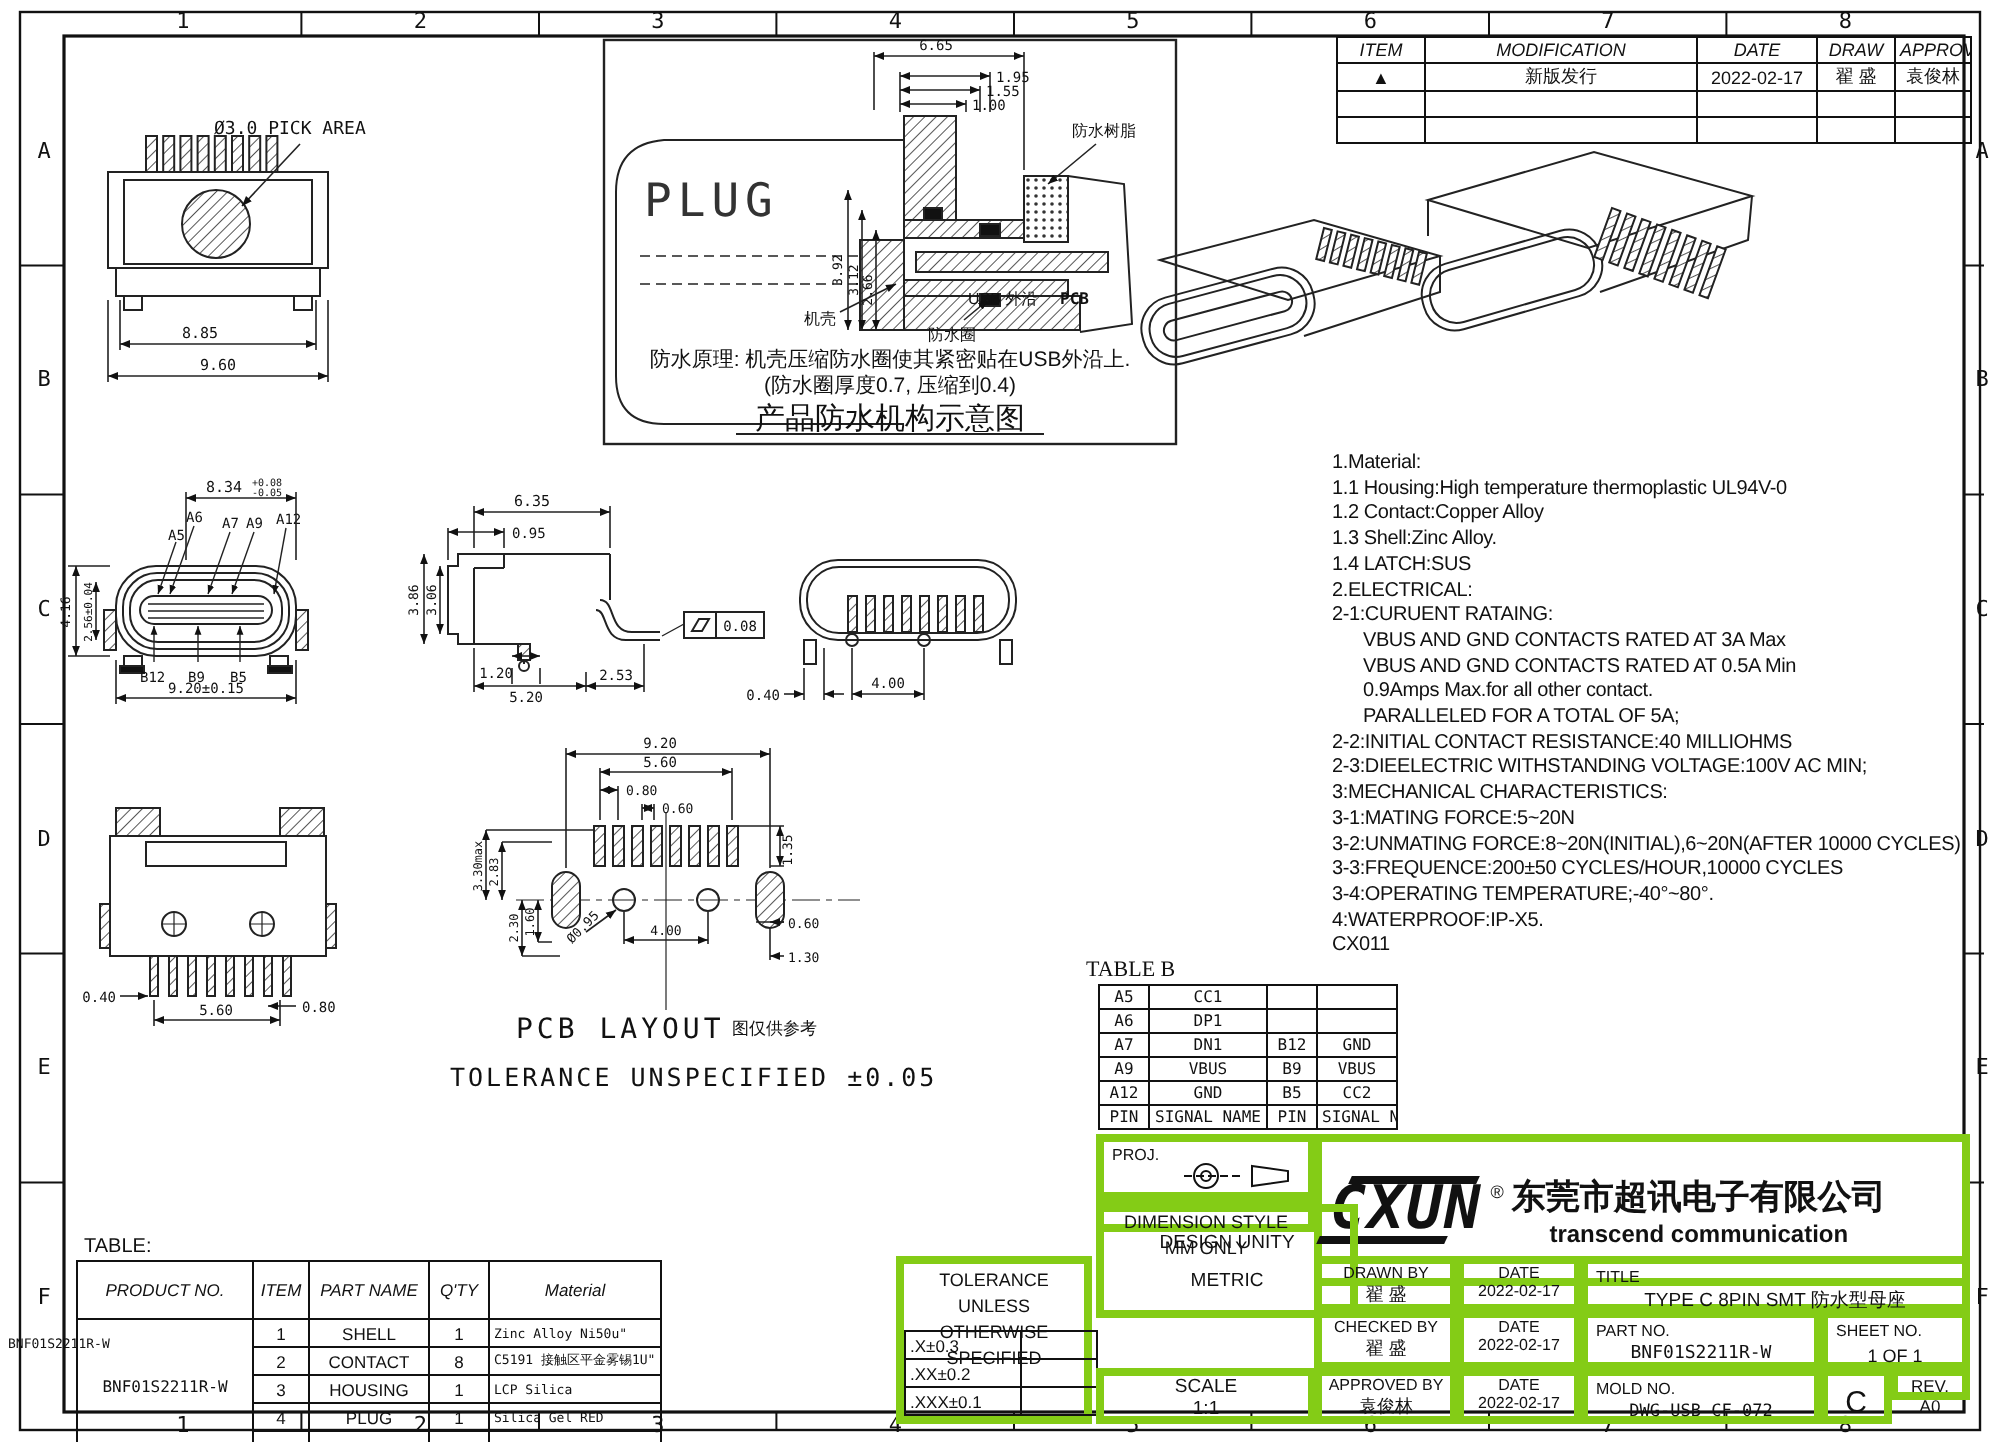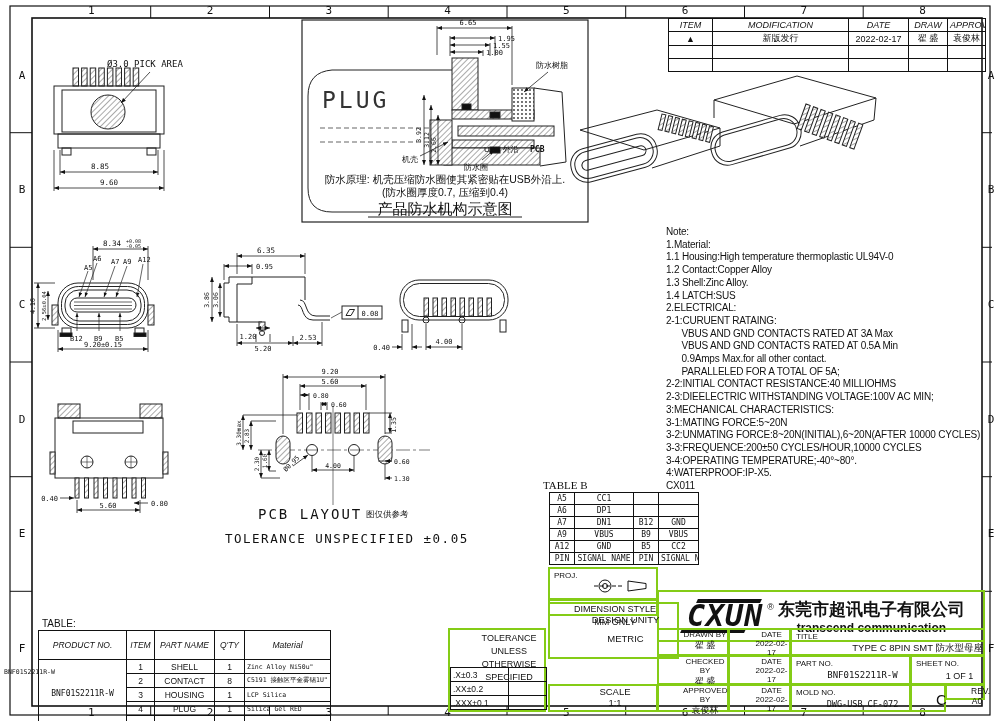--- a/index.html
+++ b/index.html
@@ -18,21 +18,21 @@
         white-space:nowrap;font-weight:normal;}
   .rev td,.rev th{height:12px;font-size:9px;text-align:center;}
   .rev th{font-style:italic;font-weight:bold;}
   .tb td{height:11px;font-size:8px;text-align:center;font-family:"DejaVu Sans Mono",monospace;}
   .mat td,.mat th{font-size:8.5px;text-align:center;}
   .mat th{font-style:italic;}
   .mat .matcol{font-size:6.5px;text-align:left;font-family:"DejaVu Sans Mono",monospace;}
   .tol3 td{height:13px;font-size:8.5px;}
   .notes{font-size:10px;line-height:12.7px;letter-spacing:-0.2px;}
   .notes div{white-space:pre;}
-  .cell{position:absolute;border:2px solid #84cc16;box-sizing:border-box;padding-left:24px;}
+  .cell{position:absolute;border:4px solid #84cc16;box-sizing:border-box;}
   .lbl{font-size:8px;}
   .ctr{text-align:center;}
   .logo-wrap{display:flex;align-items:center;height:100%;}
   .logo{font-family:"DejaVu Sans Mono",monospace;font-weight:bold;font-style:italic;
         font-size:30px;letter-spacing:1px;position:relative;padding:0 4px;line-height:30px;}
   .logo:before{content:"";position:absolute;left:14px;top:-2px;width:64px;height:4px;background:#111;transform:skewX(-25deg);}
   .logo:after{content:"";position:absolute;left:-2px;bottom:-2px;width:64px;height:4px;background:#111;transform:skewX(-25deg);}
   .cjk{font-family:"Liberation Sans",sans-serif;}
 </style>
 </head>
@@ -474,21 +474,20 @@
       <td></td>
           <td></td>
       <td></td>
           <td></td>
       <td></td>
     </tr>
   </tbody>
     </table>
 
   <div class="abs notes" style="left:666px;top:226px;width:320px">
-      <div>Note:</div>
       <div>1.Material:</div>
       <div>1.1 Housing:High temperature thermoplastic UL94V-0</div>
       <div>1.2 Contact:Copper Alloy</div>
       <div>1.3 Shell:Zinc Alloy.</div>
       <div>1.4 LATCH:SUS</div>
       <div>2.ELECTRICAL:</div>
       <div>2-1:CURUENT RATAING:</div>
       <div>      VBUS AND GND CONTACTS RATED AT 3A Max</div>
       <div>      VBUS AND GND CONTACTS RATED AT 0.5A Min</div>
       <div>      0.9Amps Max.for all other contact.</div>
@@ -643,21 +642,21 @@
           <path d="M36,4 L54,6.5 L54,11.5 L36,14 Z"></path>
         </g>
       </svg>
     </div>
 
     <div class="cell ctr" style="left:548px;top:599px;width:110px;height:17px;font-size:9px;line-height:13px;padding-top:2px">
       <div>DIMENSION STYLE</div>
       <div>MM ONLY</div>
     </div>
 
-    <div class="cell" style="left:657px;top:590px;width:328px;height:52px">
+    <div class="cell" style="left:657px;top:567px;width:328px;height:76px">
       <div class="logo-wrap">
         <span class="logo">CXUN</span>
         <sup style="font-size:9px;margin:-18px 4px 0 0">®</sup>
         <span>
           <span class="cjk" style="font-size:17px;font-weight:bold;display:block">东莞市超讯电子有限公司</span>
           <span style="font-size:12px;font-weight:bold;display:block;text-align:center">transcend communication</span>
         </span>
       </div>
     </div>
 
@@ -693,21 +692,21 @@
       <div>APPROVED BY</div>
       <div class="cjk" style="font-size:9px">袁俊林</div>
     </div>
     <div class="cell" style="left:728px;top:684px;width:63px;height:28px;font-size:8px;text-align:center">
       <div>DATE</div>
       <div>2022-02-17</div>
     </div>
 
     <div class="cell" style="left:790px;top:628px;width:195px;height:28px">
       <span class="lbl" style="position:absolute;left:4px;top:2px">TITLE</span>
-      <div class="cjk" style="font-size:9.5px;text-align:right;margin-top:12px">TYPE C 8PIN SMT 防水型母座</div>
+      <div class="cjk" style="font-size:9.5px;text-align:center;margin-top:12px">TYPE C 8PIN SMT 防水型母座</div>
     </div>
 
     <div class="cell" style="left:790px;top:655px;width:121px;height:30px">
       <span class="lbl" style="position:absolute;left:4px;top:2px">PART NO.</span>
       <div style="font-size:9px;text-align:center;margin-top:13px;font-family:'DejaVu Sans Mono',monospace">BNF01S2211R-W</div>
     </div>
     <div class="cell" style="left:910px;top:655px;width:75px;height:30px">
       <span class="lbl" style="position:absolute;left:4px;top:2px">SHEET NO.</span>
       <div style="font-size:9px;text-align:center;margin-top:14px">1 OF 1</div>
     </div>

